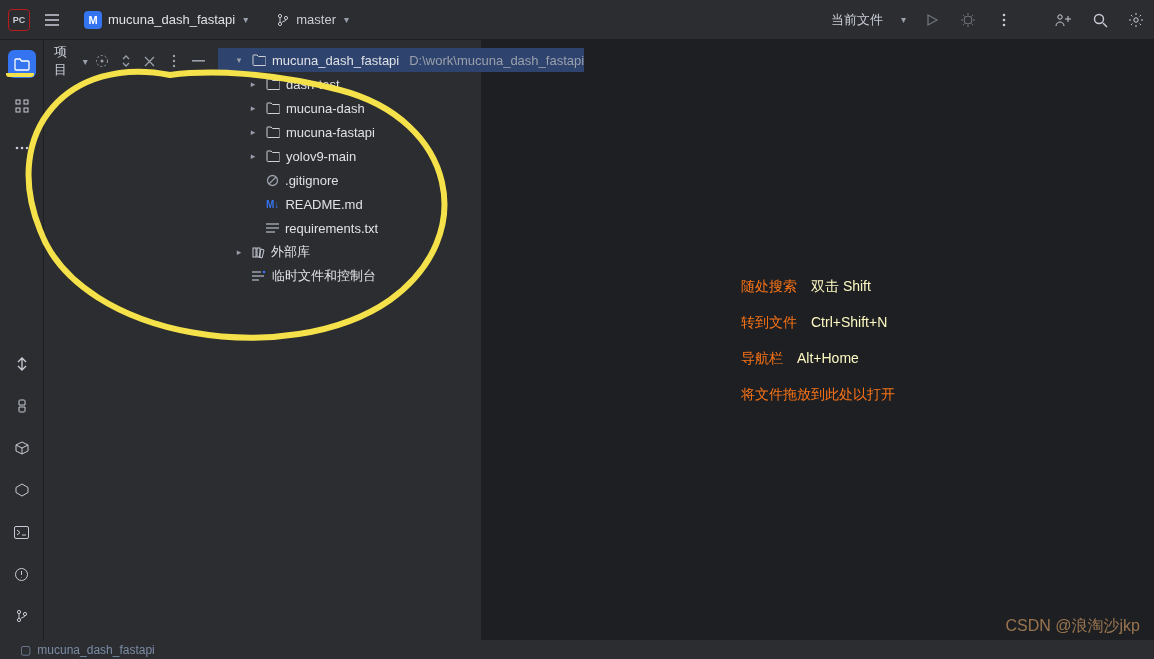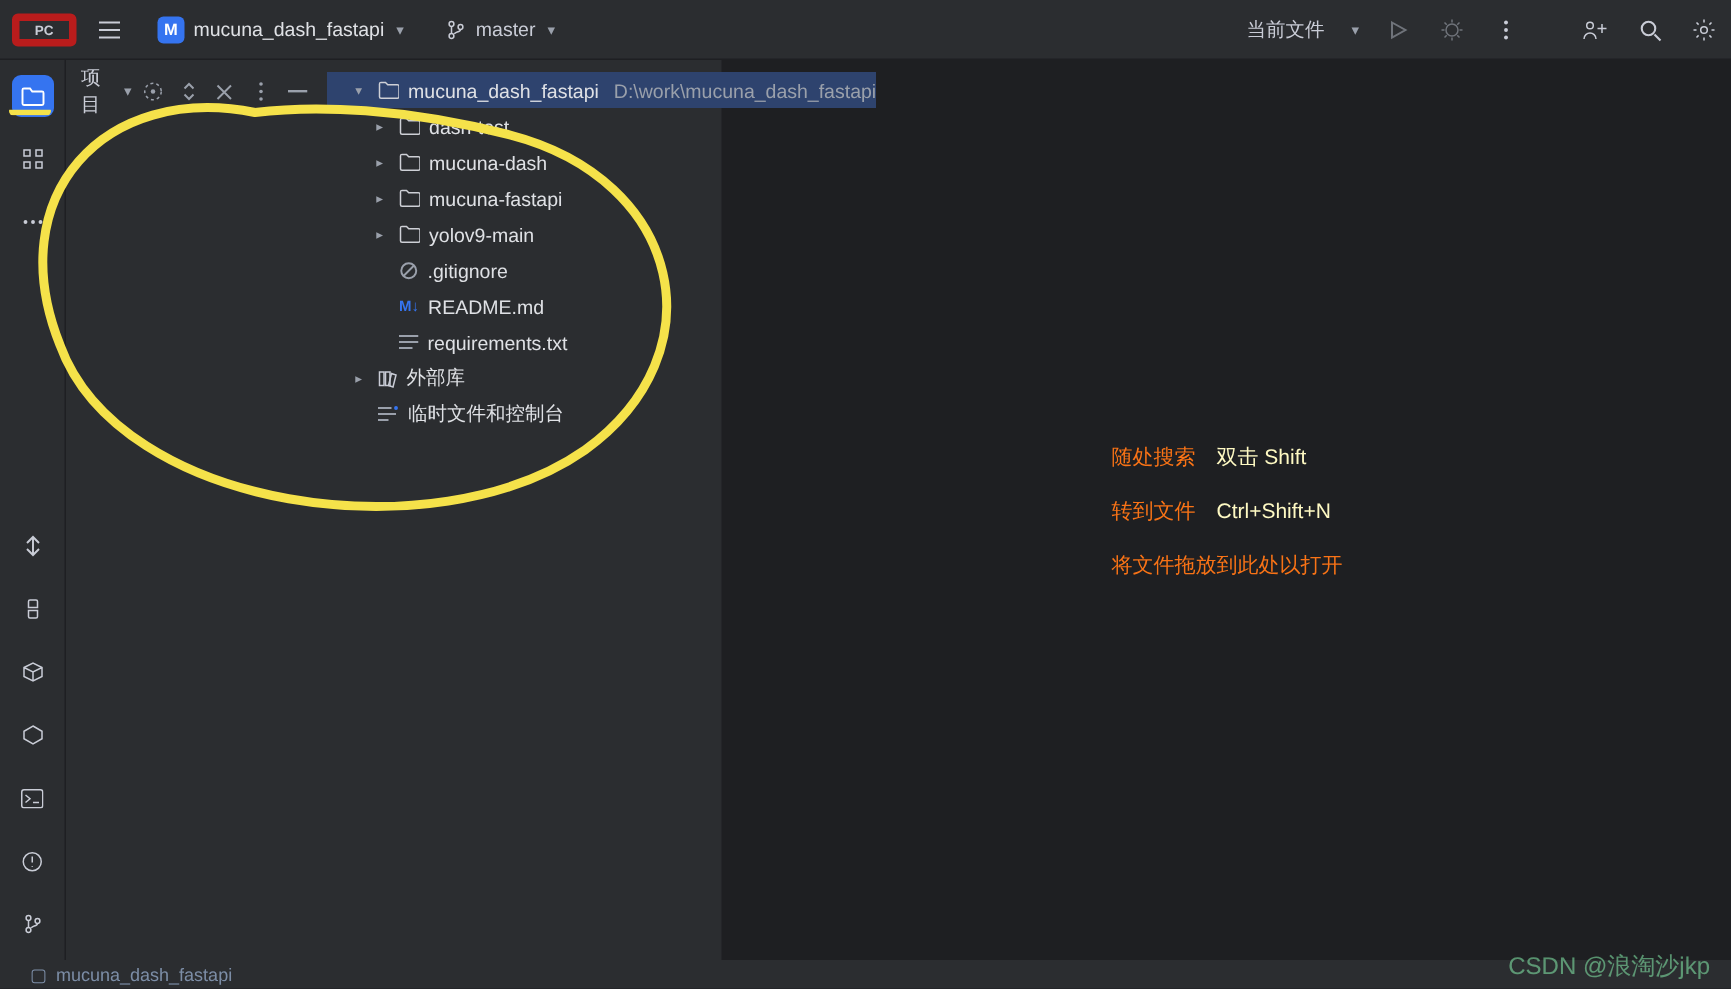--- a/index.html
+++ b/index.html
@@ -16,21 +16,21 @@
     
     .titlebar {
       height: 40px;
       background: #2b2d30;
       display: flex;
       align-items: center;
       padding: 0 8px;
       border-bottom: 1px solid #1e1f22;
     }
     .titlebar .ic { width: 28px; height: 28px; display:flex; align-items:center; justify-content:center; border-radius:4px; color:#c9ccd6; }
-    .app-logo { width:43px; height:22px; border:5px solid #b91c1c; border-radius:4px; font-size:9px; display:flex;align-items:center;justify-content:center;color:#c9ccd6;font-weight:bold;}
+    .app-logo { width:22px; height:22px; border:1px solid #b91c1c; border-radius:4px; font-size:9px; display:flex;align-items:center;justify-content:center;color:#c9ccd6;font-weight:bold;}
     .proj-chip { display:flex; align-items:center; gap:6px; margin-left:10px; padding:4px 8px; border-radius:6px;}
     .m-badge{width:18px;height:18px;background:#3574f0;color:#fff;border-radius:4px;font-size:11px;display:flex;align-items:center;justify-content:center;font-weight:bold;}
     .proj-name{color:#dfe1e5;}
     .chev{color:#9aa0ab;font-size:10px;margin-left:2px;}
     .branch{display:flex;align-items:center;gap:6px;margin-left:14px;color:#c9ccd6;padding:4px 6px;border-radius:6px;}
     .spacer{flex:1;}
     .rconf{display:flex;align-items:center;gap:16px;color:#c9ccd6;padding:4px 6px;border-radius:6px;}
     .right-icons{display:flex;align-items:center;gap:16px;margin-left:10px;}
     .ricon{color:#6f737a;width:20px;height:20px;display:flex;align-items:center;justify-content:center;}
 
@@ -63,21 +63,21 @@
     .hint-row{display:flex;gap:14px;align-items:center;}
     .hint-label{color:#f97316;}
     .hint-key{color:#fef9c3;}
 
     
     .anno-circle{position:absolute;left:10px;top:60px;width:460px;height:300px;pointer-events:none;}
     .ann-underline{position:absolute;left:6px;top:71px;width:28px;height:6px;border-bottom:4px solid #f5e24a;border-radius:4px;pointer-events:none;}
 
     
     .status{position:absolute;bottom:0;left:0;height:19px;display:flex;align-items:center;padding-left:20px;color:#7c8da6;font-size:12px;}
-    .watermark{position:absolute;bottom:4px;right:14px;color:#86efac;opacity:0.55;font-size:16px;}
+    .watermark{position:absolute;bottom:22px;right:14px;color:#fdba74;opacity:0.55;font-size:16px;}
 
     svg{display:block;}
   </style>
 </head>
 <body>
 
 <div class="titlebar">
   <div class="app-logo">PC</div>
   <div class="ic" style="margin-left:8px;">
     <svg width="16" height="14" viewBox="0 0 16 14">
@@ -352,20 +352,24 @@
     <div class="hint-block">
       <div class="hint-row">
           <span class="hint-label">随处搜索</span>
           <span class="hint-key">双击 Shift</span>
         </div>
       <div class="hint-row">
           <span class="hint-label">转到文件</span>
           <span class="hint-key">Ctrl+Shift+N</span>
         </div>
       <div class="hint-row">
+          <span class="hint-label">导航栏</span>
+          <span class="hint-key">Alt+Home</span>
+        </div>
+      <div class="hint-row">
           <span class="hint-label">将文件拖放到此处以打开</span>
         </div>
     </div>
   </div>
 </div>
 
 <svg class="anno-circle" viewBox="0 0 460 300">
   <path d="M160 15 C 60 -5, -10 70, 30 170 C 70 280, 280 310, 380 240 C 470 175, 445 60, 330 30 C 260 12, 200 10, 160 15 Z" fill="none" stroke="#f5e24a" stroke-width="6" stroke-linecap="round"></path>
 </svg>
 <div class="ann-underline"></div>

